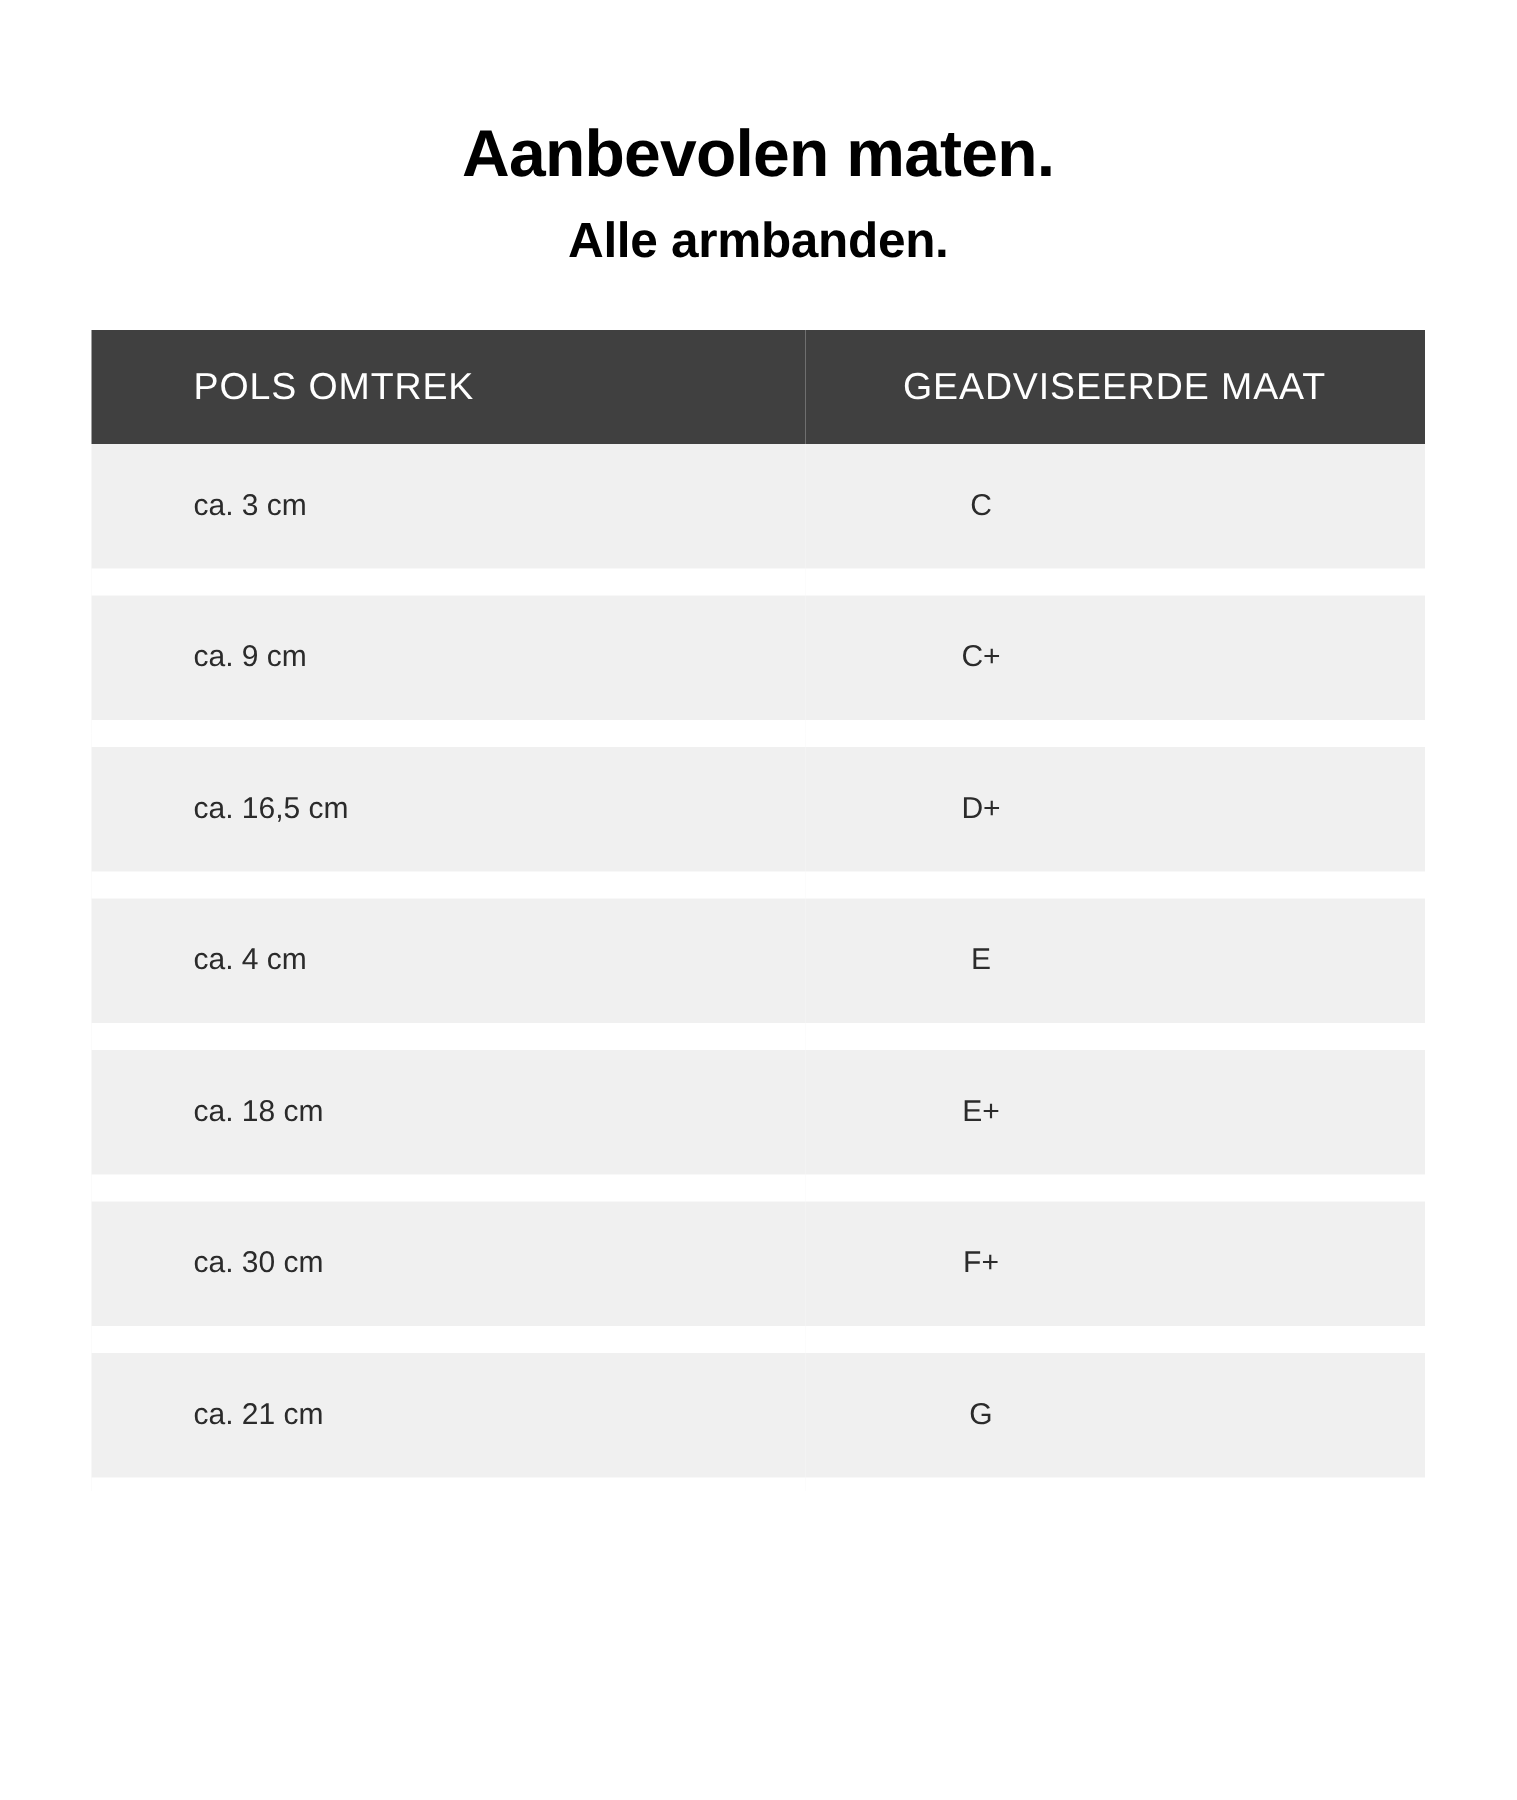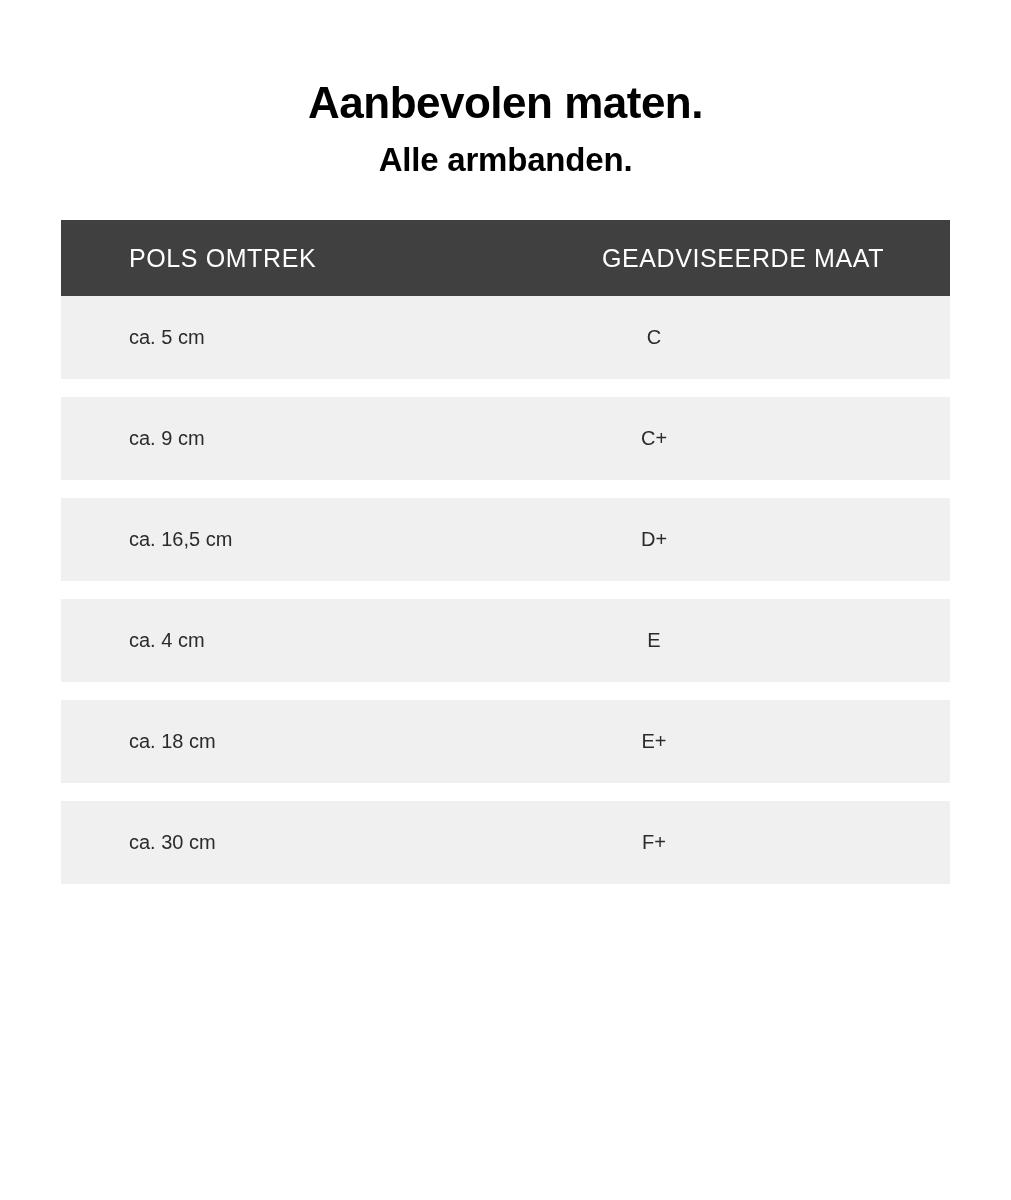--- a/index.html
+++ b/index.html
@@ -98,21 +98,21 @@
   <div class="table-wrap">
     <table class="table">
       <thead>
         <tr>
           <th class="col1">POLS OMTREK</th>
           <th class="col2">GEADVISEERDE MAAT</th>
         </tr>
       </thead>
       <tbody>
         <tr>
-          <td class="col1">ca. 5 cm</td>
+          <td class="col1">ca. 3 cm</td>
           <td class="col2">C</td>
         </tr>
         <tr>
           <td class="col1">ca. 9 cm</td>
           <td class="col2">C+</td>
         </tr>
         <tr>
           <td class="col1">ca. 16,5 cm</td>
           <td class="col2">D+</td>
         </tr>
@@ -121,17 +121,21 @@
           <td class="col2">E</td>
         </tr>
         <tr>
           <td class="col1">ca. 18 cm</td>
           <td class="col2">E+</td>
         </tr>
         <tr>
           <td class="col1">ca. 30 cm</td>
           <td class="col2">F+</td>
         </tr>
+        <tr>
+          <td class="col1">ca. 21 cm</td>
+          <td class="col2">G</td>
+        </tr>
       </tbody>
     </table>
   </div>
 
 </div>
 
 </body></html>

